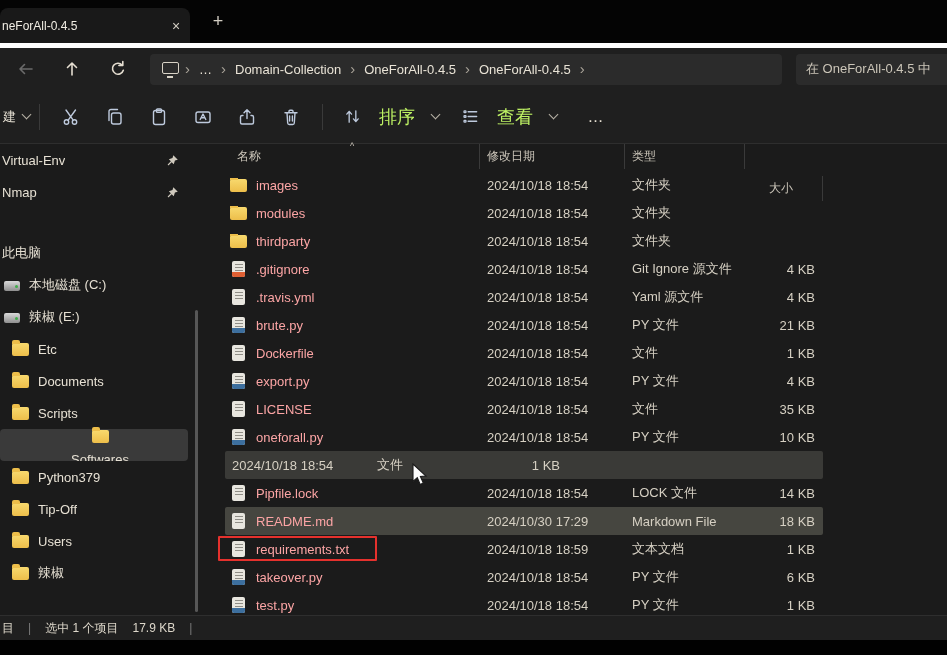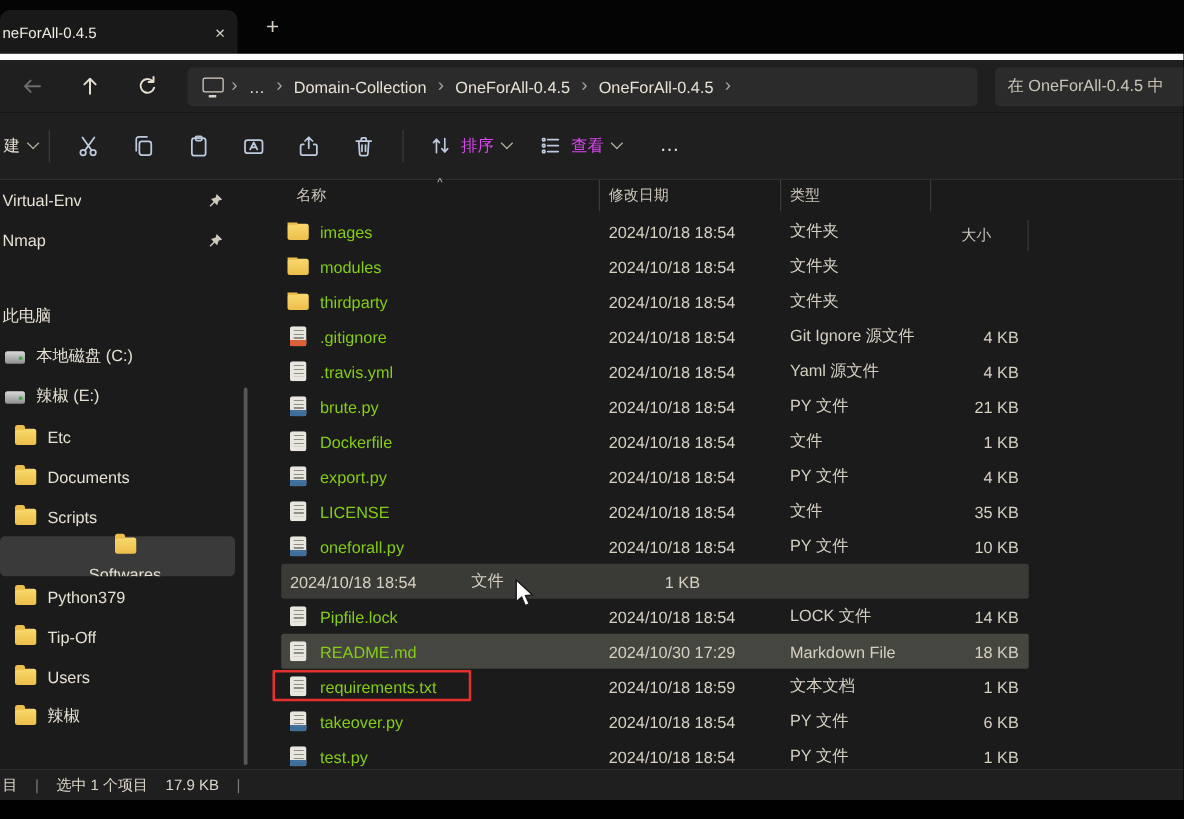--- a/index.html
+++ b/index.html
@@ -33,22 +33,22 @@
   .searchbox { margin-left:14px; height:31px; width:170px; background:#2b2b2b; border-radius:4px;
                display:flex; align-items:center; padding:0 10px; color:#cbc5b8; font-size:13px;
                white-space:nowrap; overflow:hidden; flex:none; }
   
   .toolbar { position:absolute; top:90px; left:0; right:0; height:54px; background:#1f1f1f;
              border-bottom:1px solid #2e2e2e; display:flex; align-items:center; }
   .tool-new { display:flex; align-items:center; padding-left:3px; color:#e7e1d4; font-size:13px; gap:7px; height:36px; }
   .tdiv { width:1px; height:26px; background:#3a3a3a; margin:0 9px; flex:none; }
   .tbtn { width:44px; height:36px; display:flex; align-items:center; justify-content:center; border-radius:4px; flex:none; }
   .tbtn svg, .tlbl svg { stroke:#becadd; stroke-width:1.4; fill:none; stroke-linecap:round; stroke-linejoin:round; }
-  .tlbl { display:flex; align-items:center; gap:7px; padding:0 11px; height:36px; color:#d946ef;
-          font-size:13px; border-radius:4px; flex:none; }
+  .tlbl { display:flex; align-items:center; gap:17px; padding:0 11px; height:36px; color:#bef264;
+          font-size:18px; border-radius:4px; flex:none; }
   .chev { width:7px; height:7px; border-right:1.4px solid #b9b3a7; border-bottom:1.4px solid #b9b3a7;
           transform:rotate(45deg); margin-top:-4px; flex:none; }
   .more-btn { margin-left:8px; width:40px; text-align:center; color:#e7e1d4; font-size:16px; letter-spacing:1px; }
   
   .content { position:absolute; top:144px; left:0; right:0; height:471px; background:#1b1b1b; }
   .sidebar { position:absolute; left:0; top:0; width:190px; bottom:0; overflow:hidden; }
   .side-item { height:32px; display:flex; align-items:center; color:#e7e1d4; font-size:13px; gap:9px;
                padding-left:12px; border-radius:4px; margin-right:2px; }
   .side-item.pl0 { padding-left:2px;justify-content:space-between; }
   .side-item.pl4 { padding-left:4px; }
@@ -72,21 +72,21 @@
   .hc.date { width:145px; padding-left:7px; }
   .hc.type { width:120px; padding-left:7px; }
   .hc.size { width:78px; padding-left:24px;margin-top:32px; }
   .sort-caret { position:absolute; top:-3px; left:50%; transform:translateX(-50%); font-size:9px; color:#ccc6ba; }
   .rows { position:relative; margin-top:2px; }
   .frow { height:28px; display:flex; align-items:center; margin-left:25px; width:598px;
           font-size:13px; color:#d6d0c3; border-radius:2px; position:relative; }
   .frow.hover { background:#3a3a37; }
   .frow.selected { background:#464640; }
   .c { white-space:nowrap; overflow:hidden; }
-  .c.name { width:255px; display:flex; align-items:center; padding-left:5px; color:#84cc16; }
+  .c.name { width:255px; display:flex; align-items:center; padding-left:5px; color:#fca5a5; }
   .c.date { width:145px; padding-left:7px; }
   .c.type { width:120px; padding-left:7px; }
   .c.size { width:78px; padding-right:8px; text-align:right; }
   .fi { flex:none; position:relative; }
   .fi.folder { margin-right:9px; }
   .fi.doc { width:13px; height:16px; background:#e8e6df; border-radius:2px; margin:0 11px 0 2px; }
   .fi.doc::after { content:""; position:absolute; left:2.5px; top:3px; width:8px; height:9px;
       background:repeating-linear-gradient(to bottom,#8f8d86 0 1px,transparent 1px 3px); }
   .fi.py::before { content:""; position:absolute; left:0; bottom:0; width:13px; height:5px;
       background:#3d6f9e; border-radius:0 0 2px 2px; }

